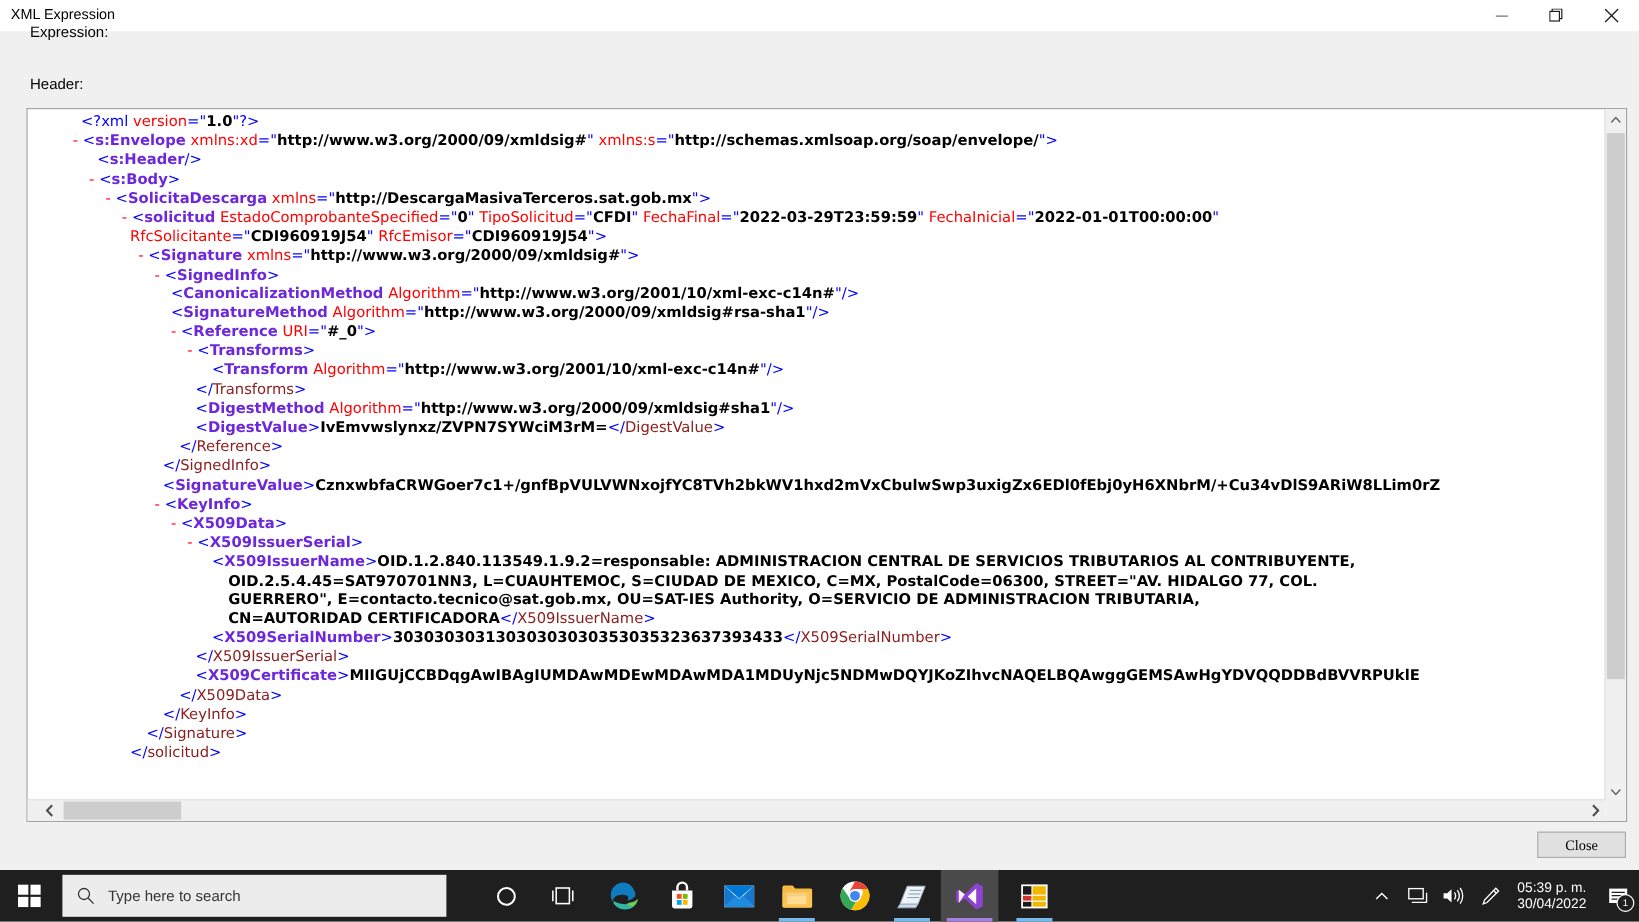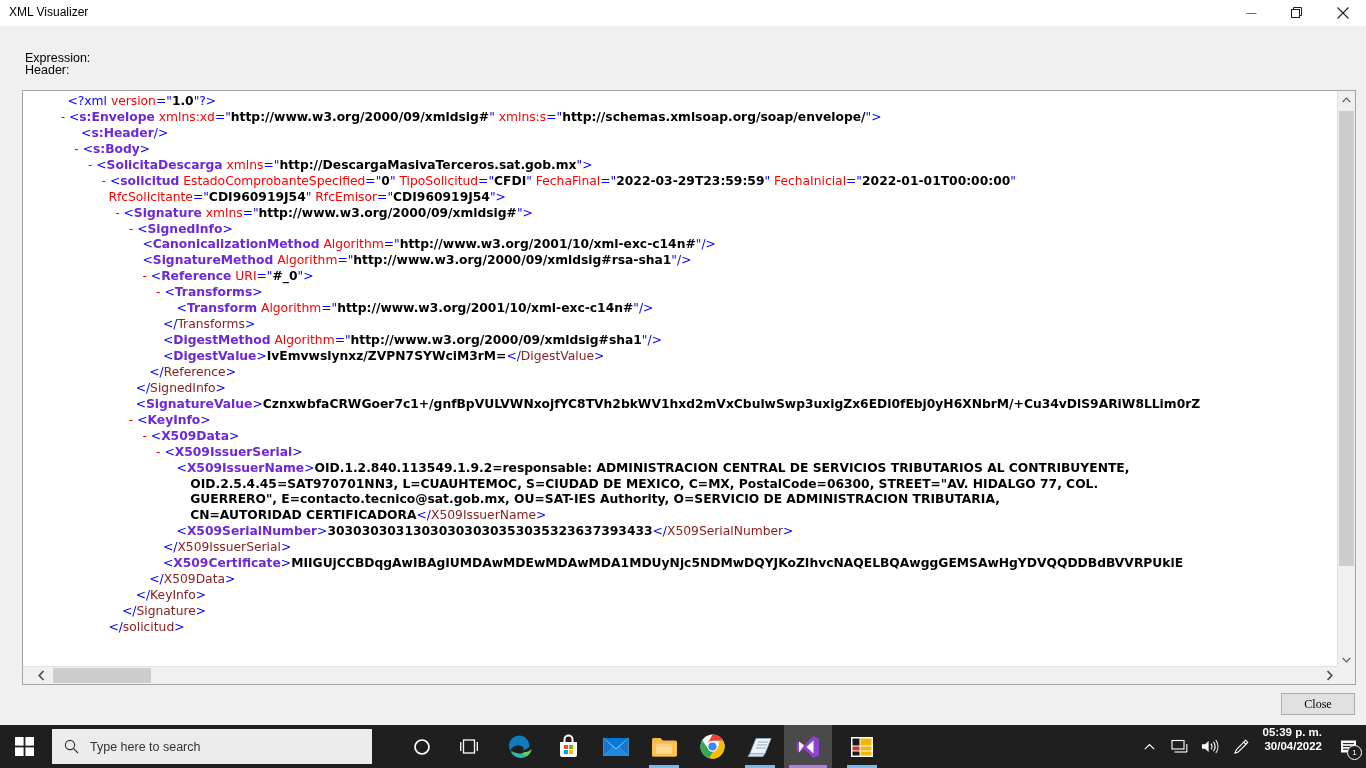--- a/index.html
+++ b/index.html
@@ -28,21 +28,21 @@
   .wbtn {
     position: absolute; top: 0; height: 26px; width: 46px;
     display: flex; align-items: center; justify-content: center;
     color: #202020;
   }
   #btn-min { right: 92px; }
   #btn-max { right: 46px; }
   #btn-close { right: 0px; }
   
   #expr-label {
-    position: absolute; left: 25px; top: 51px;
+    position: absolute; left: 25px; top: 20px;
     font-size: 12.5px; color: #000; white-space: nowrap;
   }
   #expr-input {
     position: absolute; left: 126px; top: 32px;
     width: 1214px; height: 18px;
     background: #ffffff;
     border: 1px solid #a0a0a0;
     font-size: 12.5px; color: #000;
     padding: 0 0 0 4px;
     line-height: 18px;
@@ -166,44 +166,43 @@
     position: absolute; right: 0; top: 0; height: 43px;
     display: flex; align-items: center;
   }
   .tray-item {
     display: flex; align-items: center; justify-content: center;
     color: #ffffff; height: 43px;
   }
   #clock {
     color: #ffffff; font-size: 11.5px; line-height: 14px;
     text-align: right; padding: 0 10px 0 6px;
-    display: flex; flex-direction: column; 
+    display: flex; flex-direction: column; justify-content: center;
     height: 43px;
-    font-weight: bold;
   }
   #notif {
     width: 34px; height: 43px;
     display: flex; align-items: center; justify-content: center;
     position: relative;
   }
   #notif-badge {
     position: absolute; right: 4px; bottom: 8px;
     width: 13px; height: 13px; border-radius: 50%;
     background: #1f1f1f; border: 1px solid #ffffff;
     color: #fff; font-size: 8px;
     display: flex; align-items: center; justify-content: center;
   }
 </style>
 </head>
 <body>
 
 <div id="window">
 
   <div id="titlebar">
-    <div id="title-text">XML Visualizer</div>
+    <div id="title-text">XML Expression</div>
 
     <div class="wbtn" id="btn-min">
       <svg width="11" height="11" viewBox="0 0 11 11">
         <line x1="0.5" y1="5.5" x2="10.5" y2="5.5" stroke="#707070" stroke-width="1"></line>
       </svg>
     </div>
     <div class="wbtn" id="btn-max">
       <svg width="12" height="12" viewBox="0 0 12 12">
         <rect x="0.5" y="2.5" width="8" height="8" fill="none" stroke="#202020" stroke-width="1"></rect>
         <polyline points="2.5,2.5 2.5,0.5 10.5,0.5 10.5,8.5 8.5,8.5" fill="none" stroke="#202020" stroke-width="1"></polyline>

